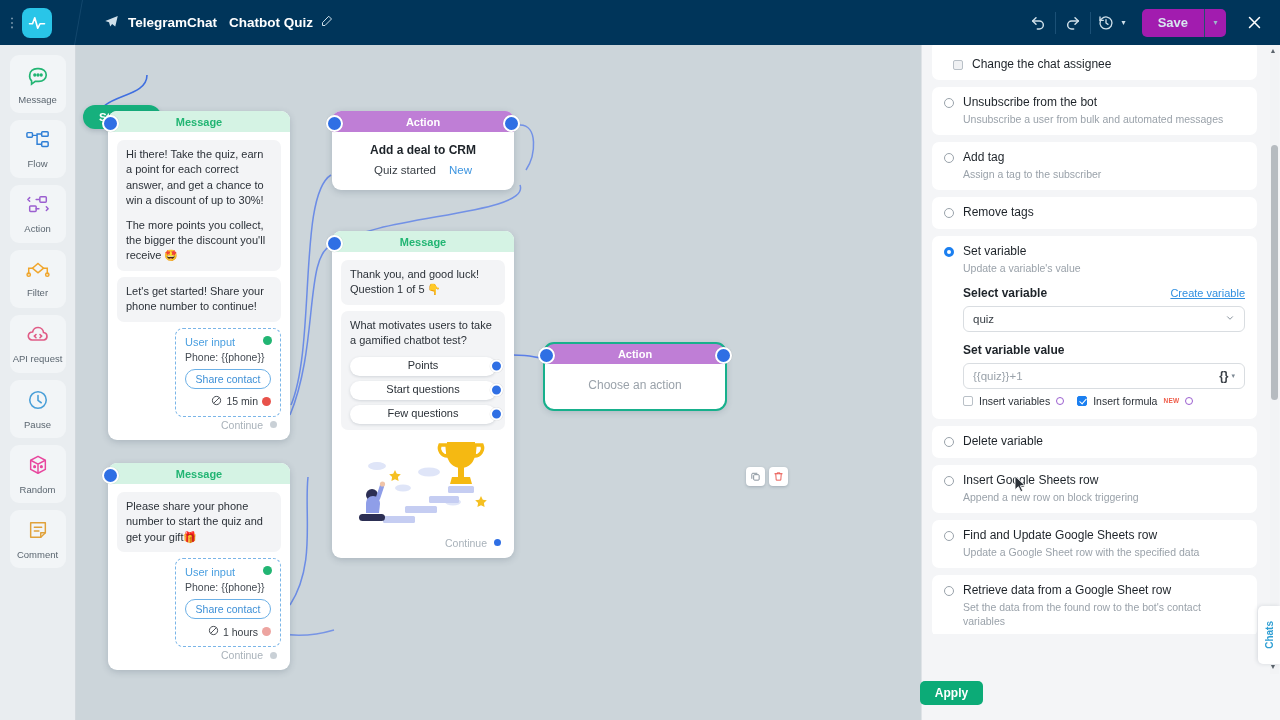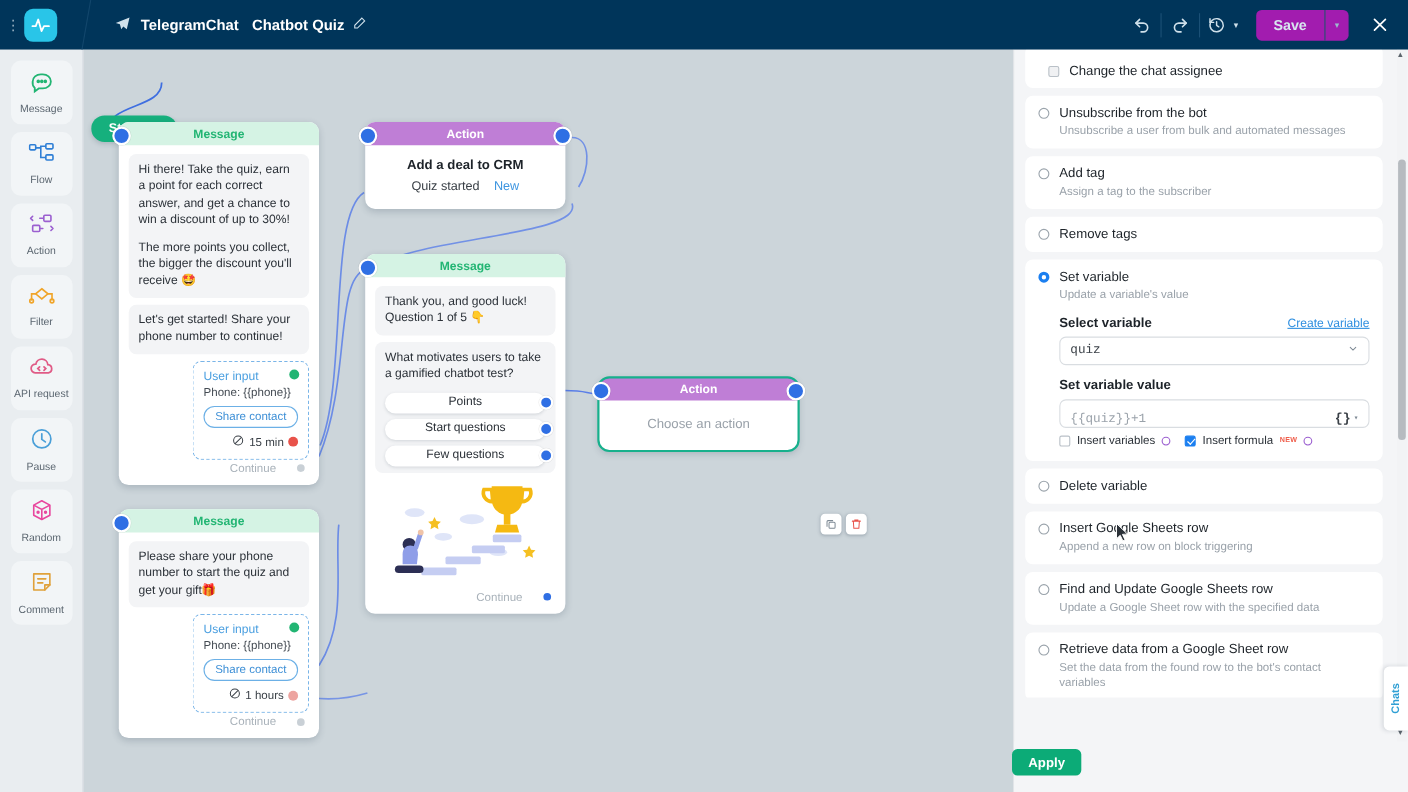--- a/index.html
+++ b/index.html
@@ -131,21 +131,21 @@
     display: flex; align-items: center; justify-content: flex-end;
     gap: 4px; font-size: 10.5px; color: #3a4047; margin-top: 6px;
   }
   .dot { width: 9px; height: 9px; border-radius: 50%; }
   .dot-green { background: #22b573; }
   .dot-red { background: #e8524a; }
   .dot-red-pale { background: #eda4a0; }
   .ui-dot-tr { position: absolute; right: 8px; top: 7px; }
 
   .continue {
-    display: flex; align-items: center; justify-content: flex-end; gap: 17px;
+    display: flex; align-items: center; justify-content: flex-end; gap: 5px;
     font-size: 10.5px; color: #a9b2ba; padding: 2px 2px 0 0;
   }
   .cdot { width: 11px; height: 11px; border-radius: 50%; background: #c9d0d6; border: 2px solid #fff; }
 
   .answer {
     background: #fff; border-radius: 13px; box-shadow: 0 1px 3px rgba(40,60,80,.17);
     height: 19px; margin-bottom: 5px; position: relative;
     display: flex; align-items: center; justify-content: center;
     font-size: 11px; color: #2b3138; cursor: pointer;
   }
@@ -192,24 +192,24 @@
   }
   .opt-title { font-size: 12px; color: #1d2329; }
   .opt-sub { font-size: 10.5px; color: #9aa2aa; margin-top: 3px; line-height: 1.35; }
   .opt-indent { margin-left: 19px; }
 
   .fld-label { font-size: 12px; font-weight: bold; color: #1d2329; }
   .link { font-size: 11px; color: #2f8fe0; text-decoration: underline; cursor: pointer; }
   .select, .textbox {
     border: 1px solid #d9dde1; border-radius: 6px; height: 26px;
     display: flex; align-items: center; padding: 0 9px;
-    font-size: 11.5px; color: #2b3138; background: #fff; cursor: text; font-family: Liberation Mono, monospace;
+    font-size: 11.5px; color: #2b3138; background: #fff; cursor: text;
   }
   .select { color: #3a4047; justify-content: space-between; cursor: pointer; }
-  .textbox { color: #9aa2aa; justify-content: space-between; align-items: flex-end; }
+  .textbox { color: #9aa2aa; justify-content: space-between; }
   .chk-row { display: flex; align-items: center; gap: 6px; margin-top: 6px; font-size: 10.5px; color: #2b3138; }
   .cbox-sm { width: 10px; height: 10px; border-radius: 2px; border: 1px solid #b9c0c7; background: #fff; }
   .cbox-sm.on { background: #1b7ff0; border-color: #1b7ff0; position: relative; }
   .cbox-sm.on::after {
     content: ""; position: absolute; left: 2.5px; top: 0.5px; width: 3px; height: 6px;
     border: solid #fff; border-width: 0 1.5px 1.5px 0; transform: rotate(42deg);
   }
   .info-o {
     width: 8px; height: 8px; border-radius: 50%; border: 1.5px solid #9b5fd0;
   }

